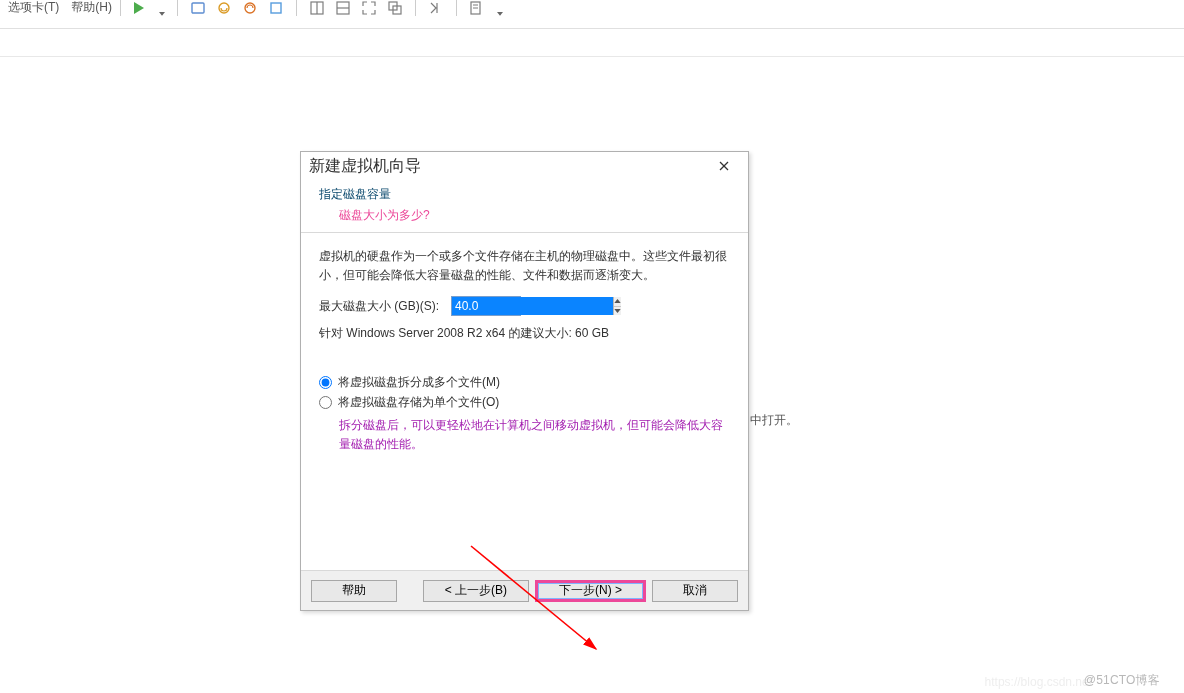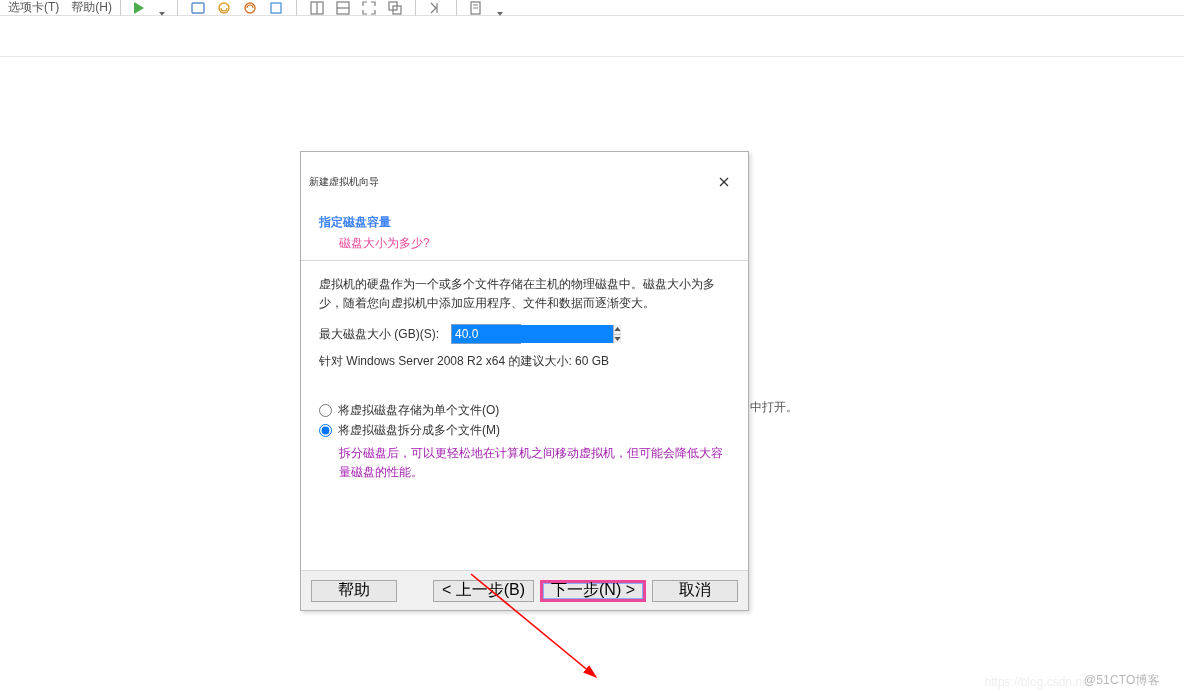--- a/index.html
+++ b/index.html
@@ -11,21 +11,21 @@
     background: #ffffff;
     color: #333;
     overflow: hidden;
     position: relative;
   }
 
   
   .menubar {
     position: absolute;
     top: 0; left: 0; right: 0;
-    height: 16px;
+    height: 29px;
     display: flex;
     align-items: flex-start;
     padding: 0 2px;
     background: #fff;
     border-bottom: 1px solid #e0e0e0;
   }
   .menubar .menu-item {
     padding: 0 6px;
     color: #555;
     line-height: 14px;
@@ -53,56 +53,55 @@
     left: 0; right: 0;
     top: 34px; 
     height: 580px;
     background: #ffffff;
     border-top: 1px solid #e8e8e8;
   }
 
   
   .bg-hint {
     position: absolute;
-    top: 399px; left: 750px;
+    top: 412px; left: 750px;
     color: #555;
   }
 
   
   .dialog {
     position: absolute;
     left: 300px; top: 151px;
     width: 449px; height: 460px;
     border: 1px solid #b0b0b0;
     background: #ffffff;
     box-shadow: 2px 2px 4px rgba(0,0,0,0.15);
     display: flex;
     flex-direction: column;
   }
   .dialog-titlebar {
     height: 28px;
     display: flex; align-items: center;
     padding: 0 8px;
-    font-size: 10px;
+    font-size: 16px;
     color: #333;
-    margin-top: 16px;
   }
   .dialog-titlebar .title-text { flex: 1; }
   .close-btn {
     width: 32px; height: 20px;
     display: flex; align-items: center; justify-content: center;
     cursor: default;
   }
   .close-btn svg { width: 10px; height: 10px; }
   .close-btn svg line { stroke: #333; stroke-width: 1.2; }
 
   .dialog-header {
     padding: 6px 18px 8px 18px;
   }
-  .dialog-header .hdr-title { font-weight: bold; color: #3b82f6; margin-top: 12px; }
+  .dialog-header .hdr-title { font-weight: normal; color: #0c4a6e; }
   .dialog-header .hdr-sub { color: #ec4899; padding-left: 20px; margin-top: 4px; }
   .hdr-sep { height: 1px; background: #d9d9d9; margin: 0; }
 
   .dialog-body {
     flex: 1;
     padding: 14px 18px 0 18px;
     color: #333;
     line-height: 1.55;
     font-size: 12px;
     position: relative;
@@ -158,24 +157,24 @@
     background: #f0f0f0;
     display: flex;
     align-items: center;
     padding: 0 10px;
     gap: 6px;
   }
   .dialog-footer .spacer { flex: 1; }
   .dlg-btn {
     height: 22px;
     min-width: 86px;
-    padding: 0 8px;
+    padding: 0 21px;
     border: 1px solid #a7a7a7;
     background: #e8e8e8;
-    font-size: 16px;
+    font-size: 12px;
     cursor: default;
     display: inline-flex; align-items: center; justify-content: center;
   }
   .dlg-btn.primary { border: 3px solid #ec4899; box-shadow: inset 0 0 0 1px #7fb3ff; }
 
   
   .watermark-r {
     position: absolute;
     right: 24px; bottom: 4px;
     color: #b8b8b8;
@@ -295,21 +294,21 @@
     </span>
   </div>
 
   <div class="dialog-header">
     <div class="hdr-title">指定磁盘容量</div>
     <div class="hdr-sub">磁盘大小为多少?</div>
   </div>
   <div class="hdr-sep"></div>
 
   <div class="dialog-body">
-    <div class="desc">虚拟机的硬盘作为一个或多个文件存储在主机的物理磁盘中。磁盘大小为多少，随着您向虚拟机中添加应用程序、文件和数据而逐渐变大。</div>
+    <div class="desc">虚拟机的硬盘作为一个或多个文件存储在主机的物理磁盘中。这些文件最初很小，但可能会降低大容量磁盘的性能、文件和数据而逐渐变大。</div>
 
     <div class="size-row">
       <label>最大磁盘大小 (GB)(S):</label>
       <span class="spinner-wrap">
         <input type="text" value="40.0" style="">
         <span class="spin-btns">
           <span class="sb">
               <svg viewBox="0 0 8 5">
                 <polygon points="0,5 8,5 4,0"></polygon>
               </svg>
@@ -319,26 +318,26 @@
                 <polygon points="0,0 8,0 4,5"></polygon>
               </svg>
             </span>
         </span>
       </span>
     </div>
 
     <div class="recommend">针对 Windows Server 2008 R2 x64 的建议大小: 60 GB</div>
 
     <div class="radio-row">
+      <input type="radio" name="diskstore" checked="" style="">
+      <label>将虚拟磁盘拆分成多个文件(M)</label>
+    </div>
+    <div class="radio-row">
       <input type="radio" name="diskstore" style="">
       <label>将虚拟磁盘存储为单个文件(O)</label>
-    </div>
-    <div class="radio-row">
-      <input type="radio" name="diskstore" checked="" style="">
-      <label>将虚拟磁盘拆分成多个文件(M)</label>
     </div>
     <div class="radio-note">拆分磁盘后，可以更轻松地在计算机之间移动虚拟机，但可能会降低大容量磁盘的性能。</div>
 
     <svg class="arrow-svg" viewBox="0 0 150 120">
       <defs>
         <marker id="ah" markerWidth="10" markerHeight="10" refX="8" refY="3" orient="auto">
           <path d="M0,0 L9,3 L0,6 Z" fill="#ff0000"></path>
         </marker>
       </defs>
       <line x1="5" y1="5" x2="130" y2="108" stroke="#ff0000" stroke-width="1.6" marker-end="url(#ah)"></line>

